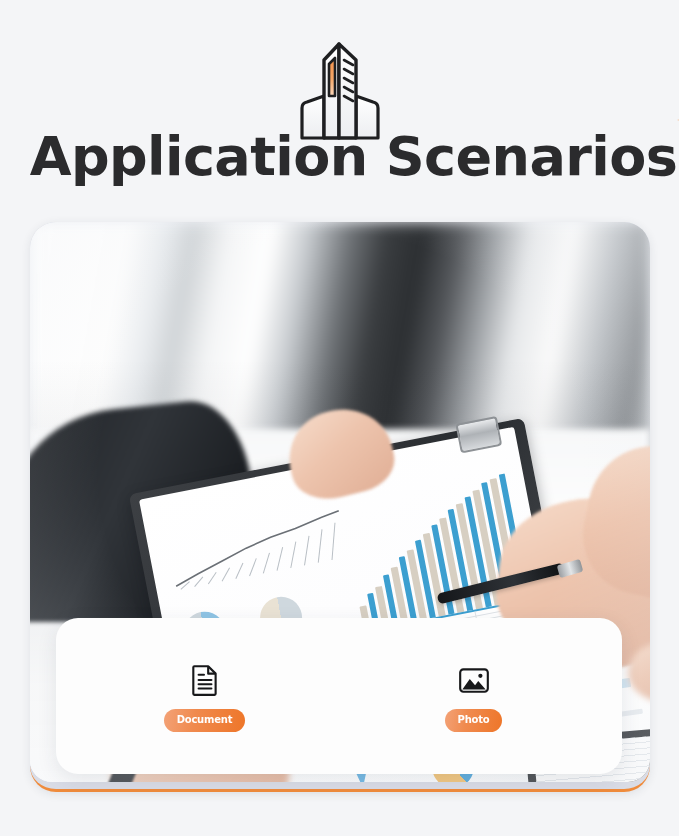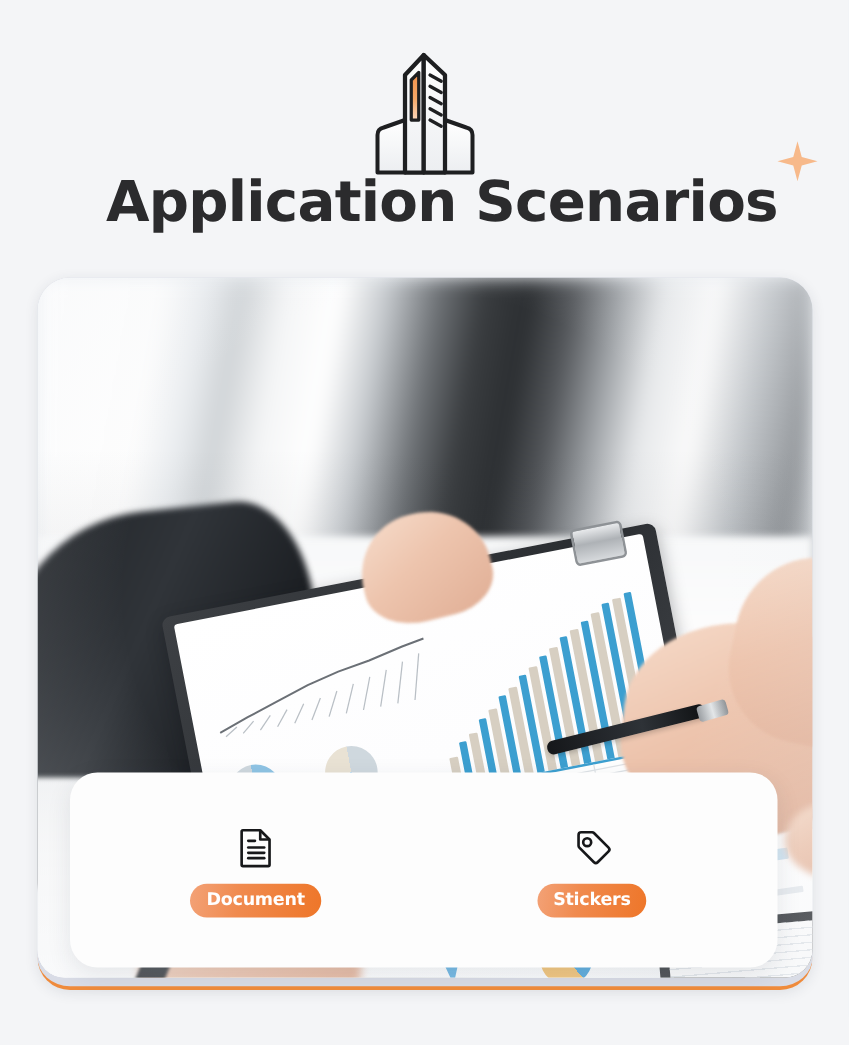--- a/index.html
+++ b/index.html
@@ -38,21 +38,21 @@
   }
 
   .title-row {
     position: relative;
     display: flex;
     align-items: flex-start;
   }
 
   .title-text {
     font-family: "DejaVu Sans", sans-serif;
-    font-size: 45px;
+    font-size: 54px;
     font-weight: 700;
     letter-spacing: -0.6px;
     color: #2b2b2d;
     line-height: 1;
     white-space: nowrap;
     margin-left: 28px;
   }
 
   .sparkle-icon {
     position: absolute;
@@ -417,21 +417,21 @@
     justify-content: center;
   }
 
   .cat-pill {
     display: inline-block;
     padding: 5px 13px 6px;
     border-radius: 14px;
     background: linear-gradient(100deg, #f3a277 0%, #f08a4e 38%, #ee7629 100%);
     color: #ffffff;
     font-family: "DejaVu Sans", sans-serif;
-    font-size: 14px;
+    font-size: 10px;
     font-weight: 700;
     letter-spacing: -0.2px;
     white-space: nowrap;
     line-height: 1.15;
   }
 </style>
 </head>
 <body>
 
 <div class="header">
@@ -622,24 +622,25 @@
           <line x1="10" y1="16" x2="22" y2="16"></line>
           <line x1="10" y1="20" x2="22" y2="20"></line>
           <line x1="10" y1="24" x2="22" y2="24"></line>
         </g>
       </svg>
     </span>
     <span class="cat-pill">Document</span>
   </div>
 
 
-
-
   <div class="cat-item">
     <span class="cat-icon">
       <svg viewBox="0 0 32 32" width="34" height="34" aria-hidden="true">
-        <path d="M5.5 6.5 a2 2 0 0 1 2 -2 h8.2 a2 2 0 0 1 1.4 0.6 l11 11 a2 2 0 0 1 0 2.8 l-8.2 8.2 a2 2 0 0 1 -2.8 0 l-11 -11 a2 2 0 0 1 -0.6 -1.4 Z" fill="none" stroke="#17181a" stroke-width="2" stroke-linejoin="round"></path>
-        <circle cx="12" cy="12" r="3" fill="none" stroke="#17181a" stroke-width="2"></circle>
+        <rect x="3" y="6" width="26" height="21" rx="3" fill="none" stroke="#17181a" stroke-width="2"></rect>
+        <circle cx="22" cy="12" r="2" fill="#17181a"></circle>
+        <path d="M5 25 l7 -10 l5 6 l3 -4 l7 8 Z" fill="#17181a"></path>
       </svg>
     </span>
-    <span class="cat-pill">Stickers</span>
+    <span class="cat-pill">Photo</span>
   </div>
+
+
 </div>
 
 </body></html>

